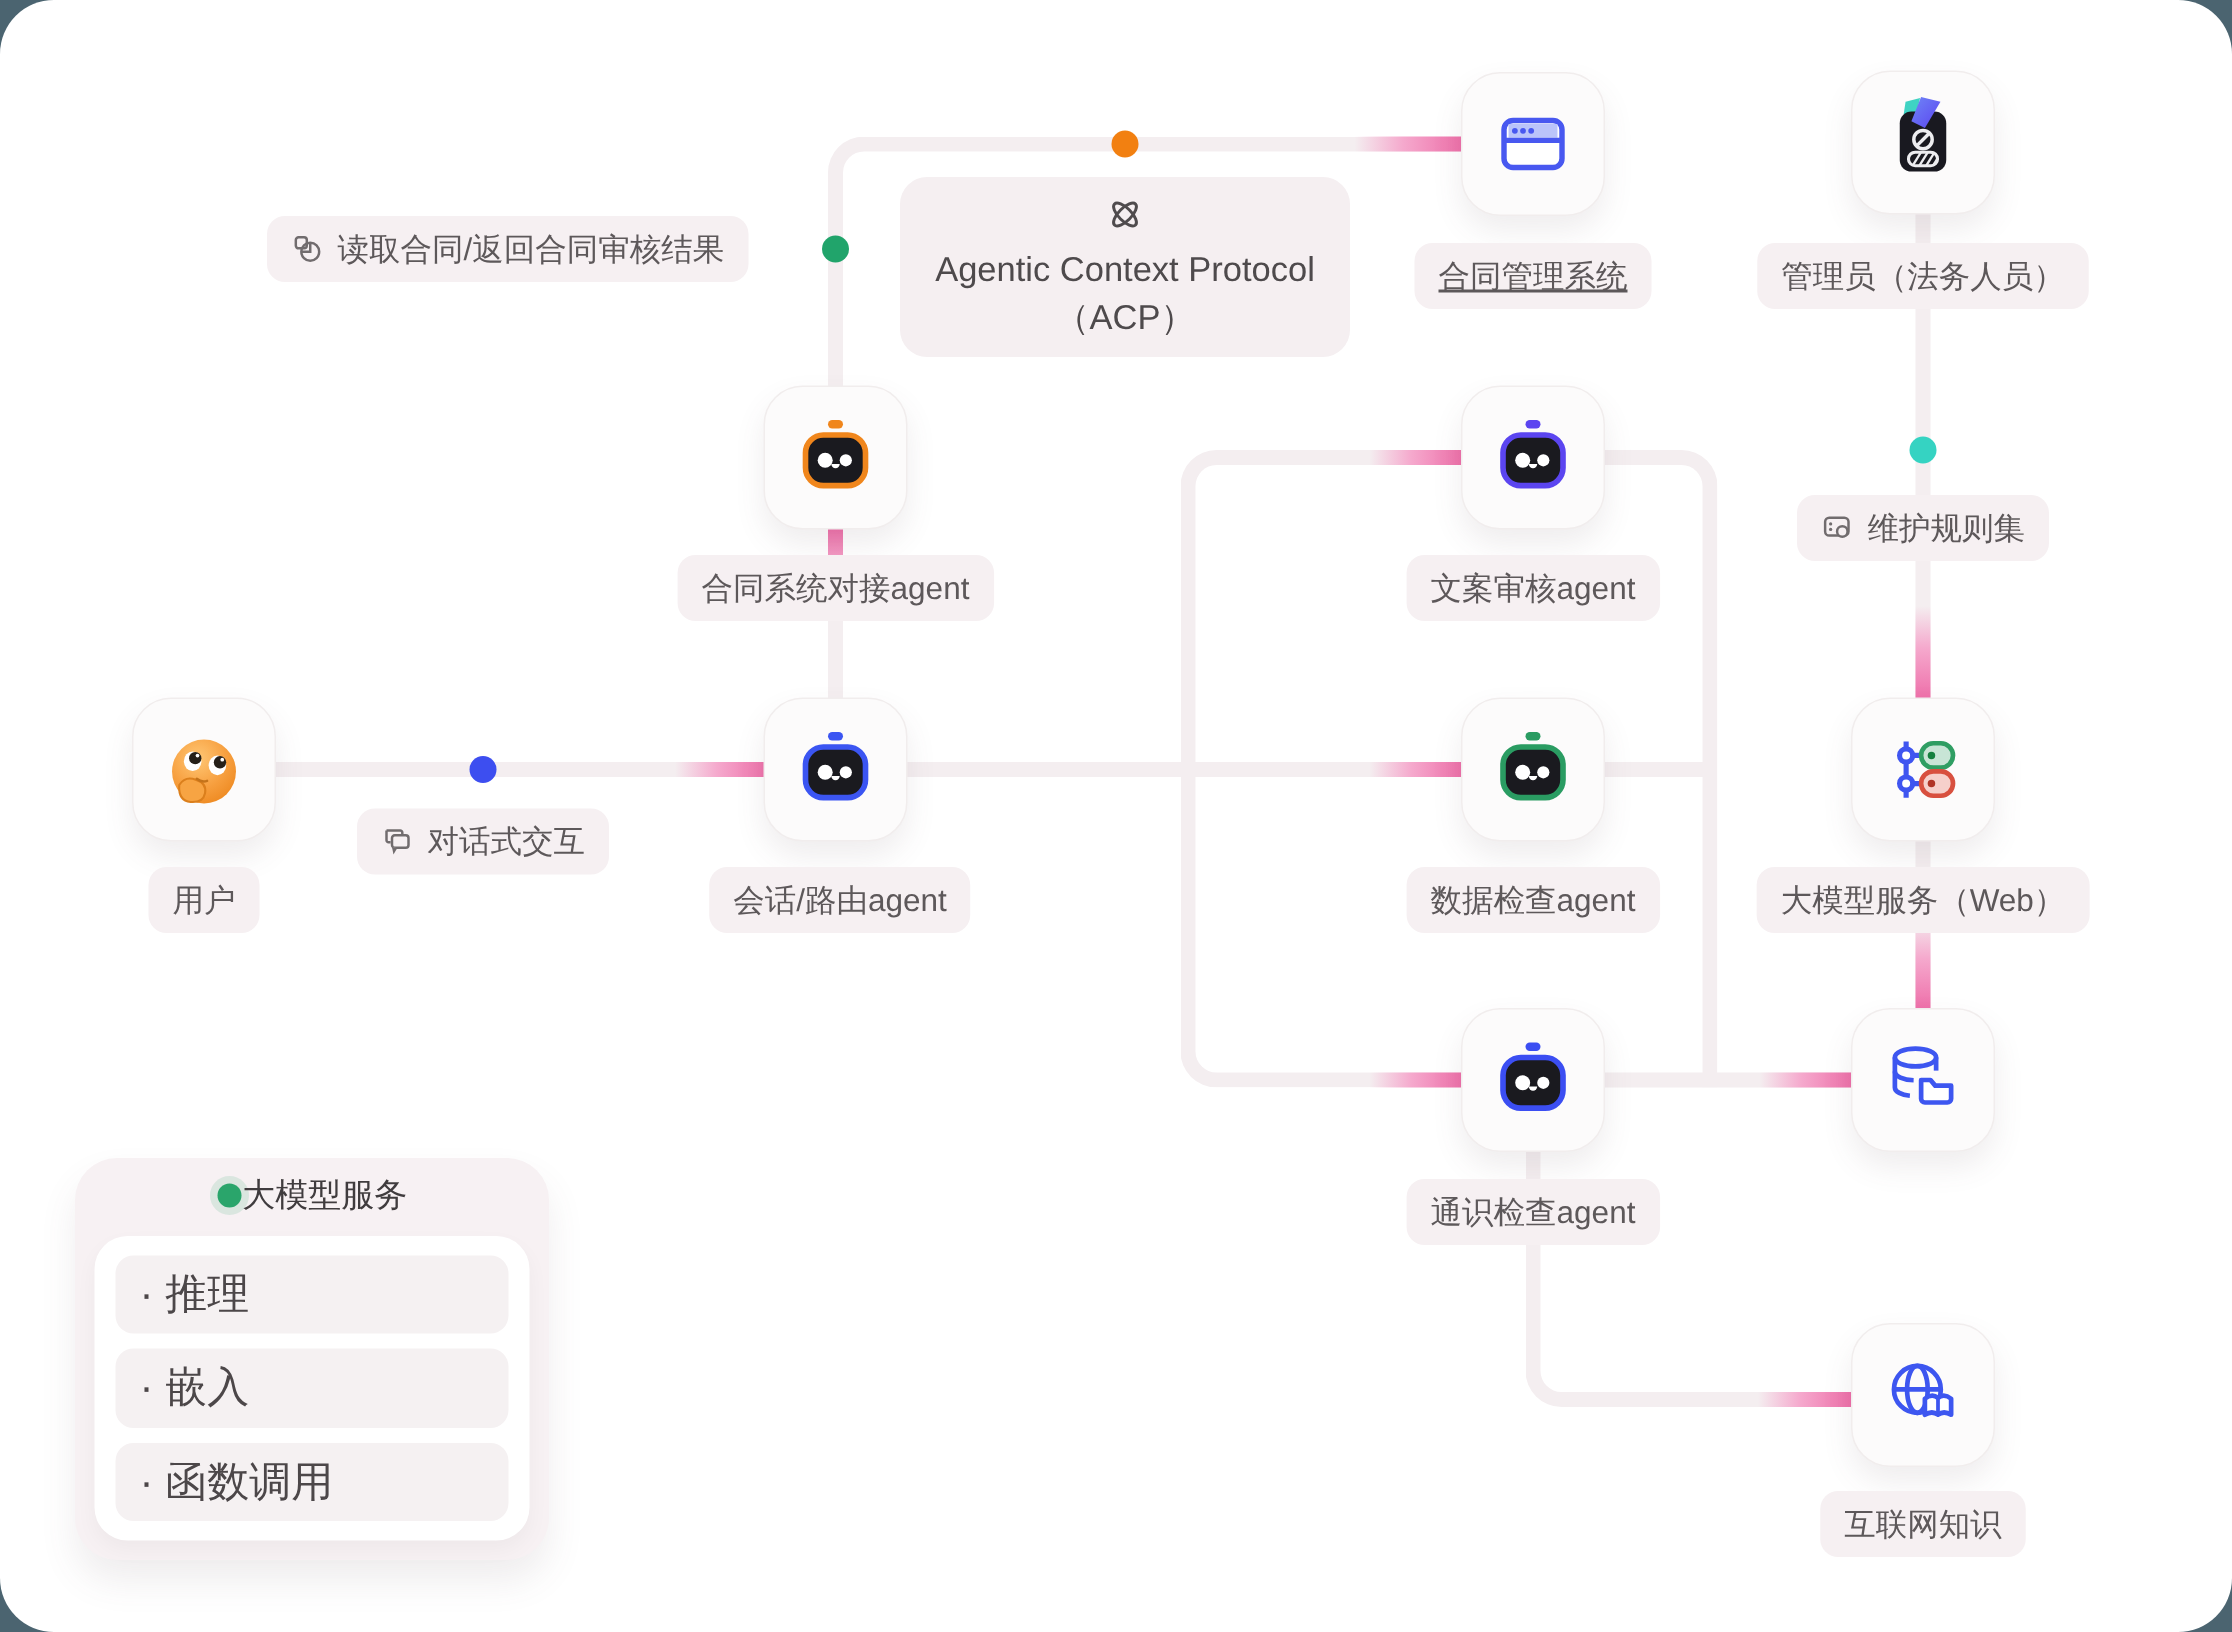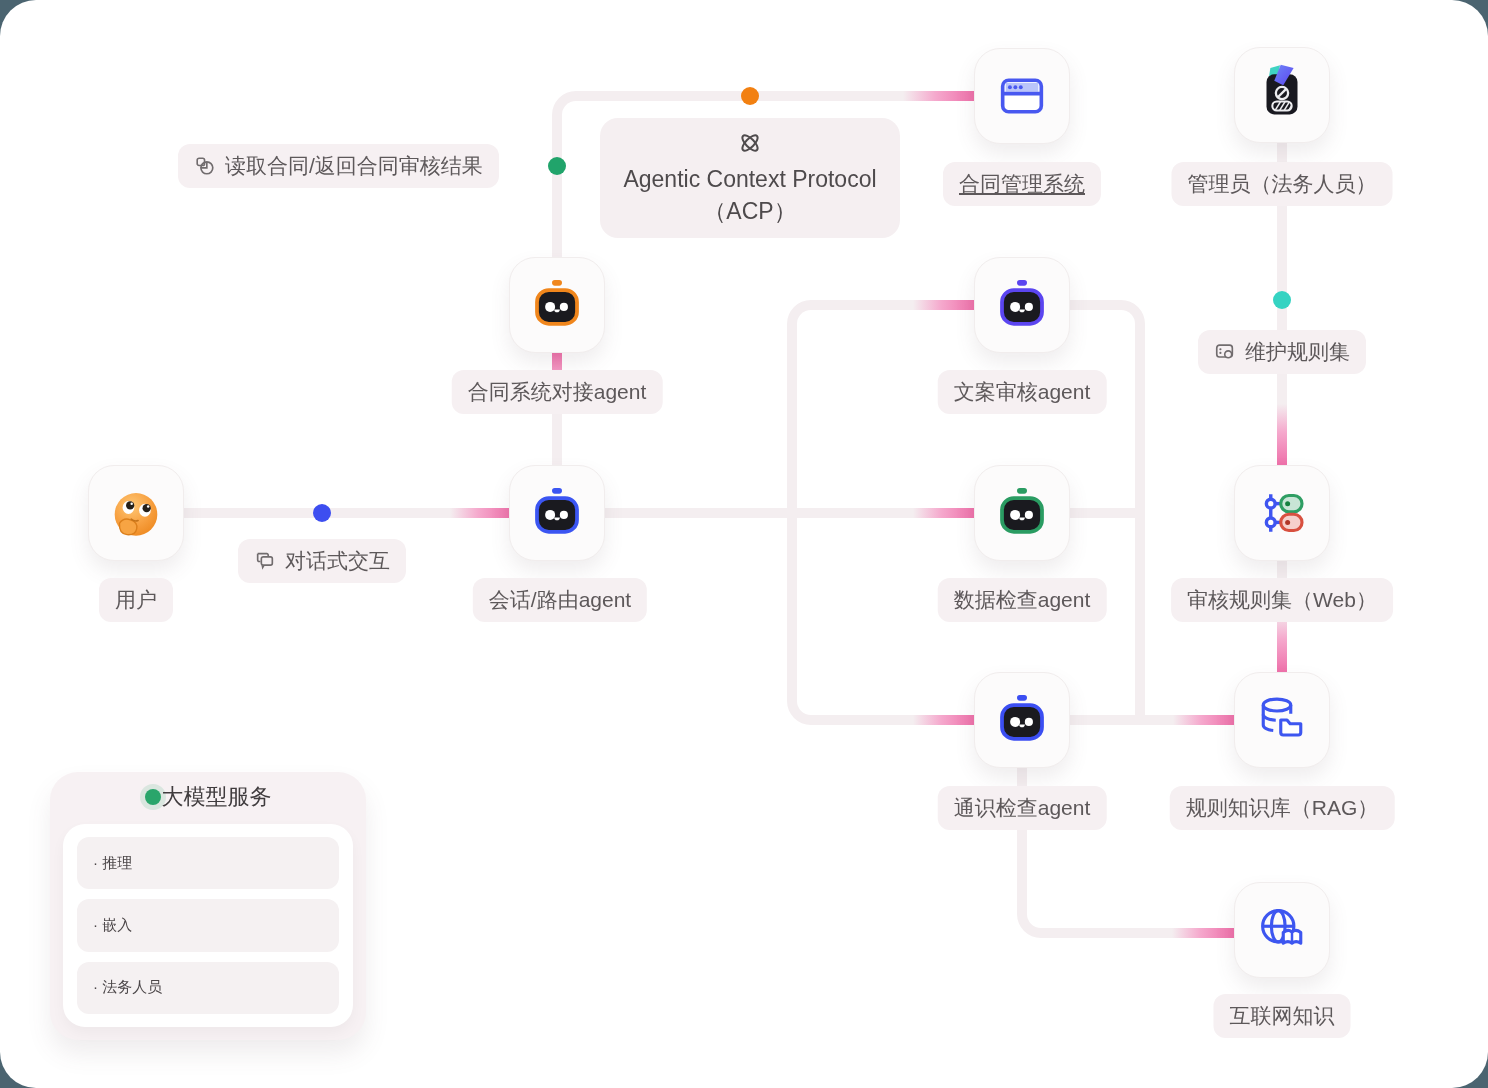--- a/index.html
+++ b/index.html
@@ -62,21 +62,21 @@
   }
   .legend-body {
     position:absolute; left:13px; right:13px; top:52px; bottom:13px;
     background:#ffffff; border-radius:22px;
     box-shadow:0 6px 14px rgba(0,0,0,.04);
     padding:13px 14px; display:flex; flex-direction:column; gap:10px;
   }
   .legend-item {
     flex:1; background:#f5f1f2; border-radius:12px;
     display:flex; align-items:center; padding:0 16px;
-    font-size:15px; color:#4c4749;
+    font-size:28px; color:#4c4749;
   }
   .robot { display:block; }
 </style>
 </head>
 <body>
 
 <div class="canvas">
 
   <div class="corner" style="left:552px; top:91px; width:423px; height:172px;
               border-left-width:10px; border-top-width:10px; border-top-left-radius:24px;"></div>
@@ -310,30 +310,27 @@
 
   <div class="pill" style="left:1022px; top:370px;text-align:right;">
     <span>文案审核agent</span>
   </div>
 
   <div class="pill" style="left:1022px; top:578px;">
     <span>数据检查agent</span>
   </div>
 
   <div class="pill" style="left:1282px; top:578px;">
-    <span>审核规则集（Web）</span>
+    <span>大模型服务（Web）</span>
   </div>
 
   <div class="pill" style="left:1022px; top:786px;">
     <span>通识检查agent</span>
   </div>
 
-  <div class="pill" style="left:1282px; top:786px;">
-    <span>规则知识库（RAG）</span>
-  </div>
 
   <div class="pill" style="left:1282px; top:994px;">
     <span>互联网知识</span>
   </div>
 
   <div class="acp">
     <span class="gicon">
       <svg width="28" height="28" viewBox="0 0 24 24" fill="none" stroke="#4f4b4d" stroke-width="1.7">
         <ellipse cx="12" cy="12" rx="8.5" ry="3.6" transform="rotate(45 12 12)"></ellipse>
         <ellipse cx="12" cy="12" rx="8.5" ry="3.6" transform="rotate(-45 12 12)"></ellipse>
@@ -344,17 +341,17 @@
   </div>
 
   <div class="legend">
     <div class="legend-header">
       <span class="legend-dot"></span>
       <span>大模型服务</span>
     </div>
     <div class="legend-body">
       <div class="legend-item">· 推理</div>
       <div class="legend-item">· 嵌入</div>
-      <div class="legend-item">· 法务人员</div>
+      <div class="legend-item">· 函数调用</div>
     </div>
   </div>
 
 </div>
 
 </body></html>

